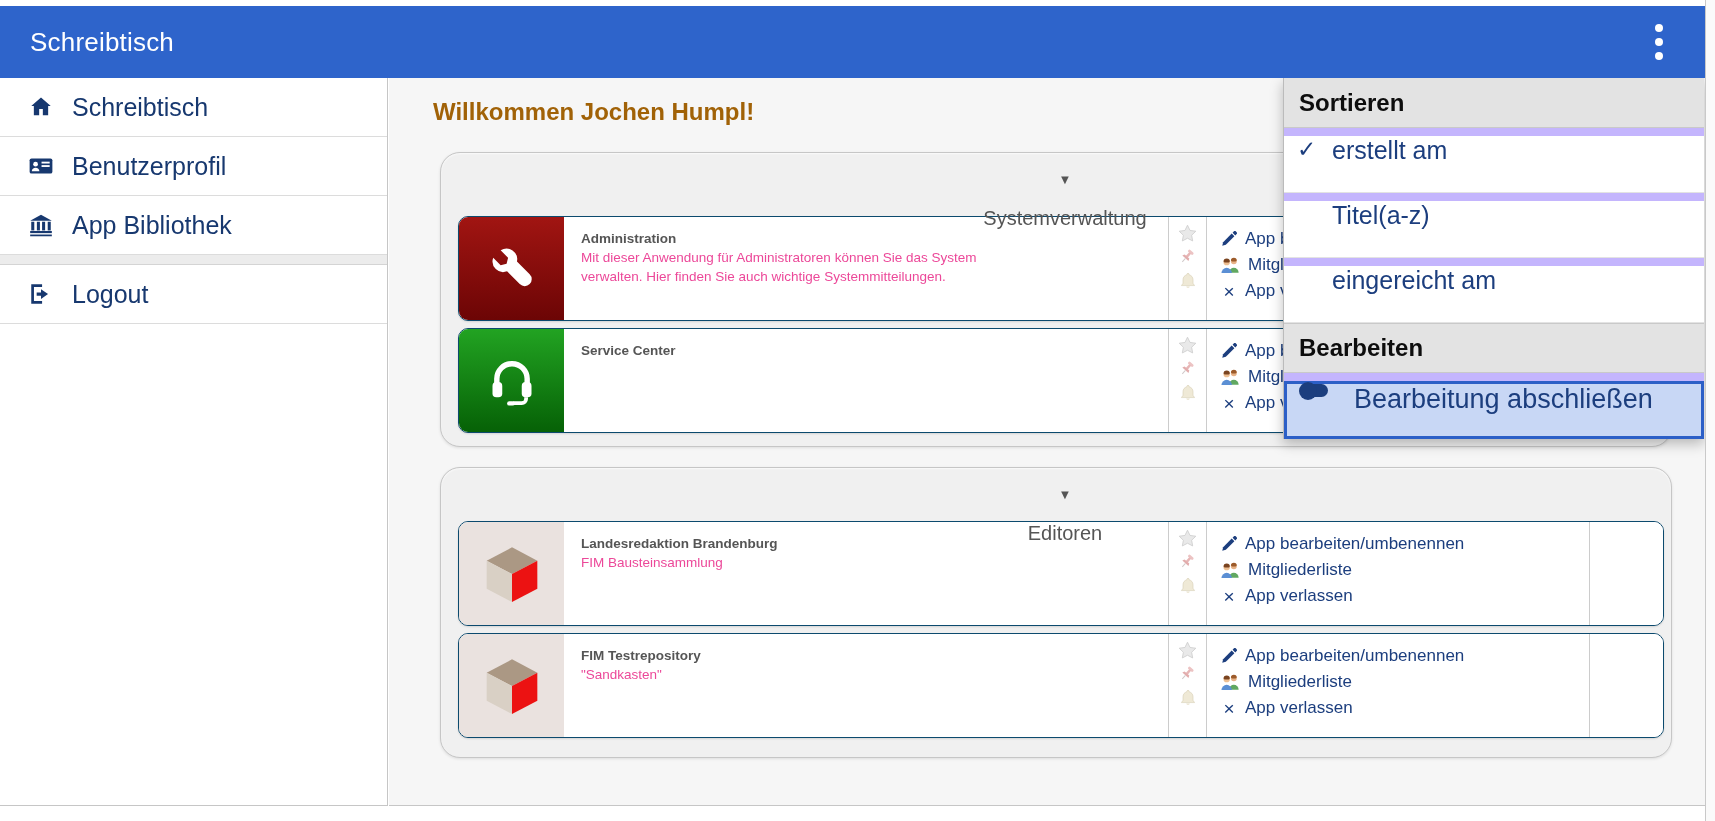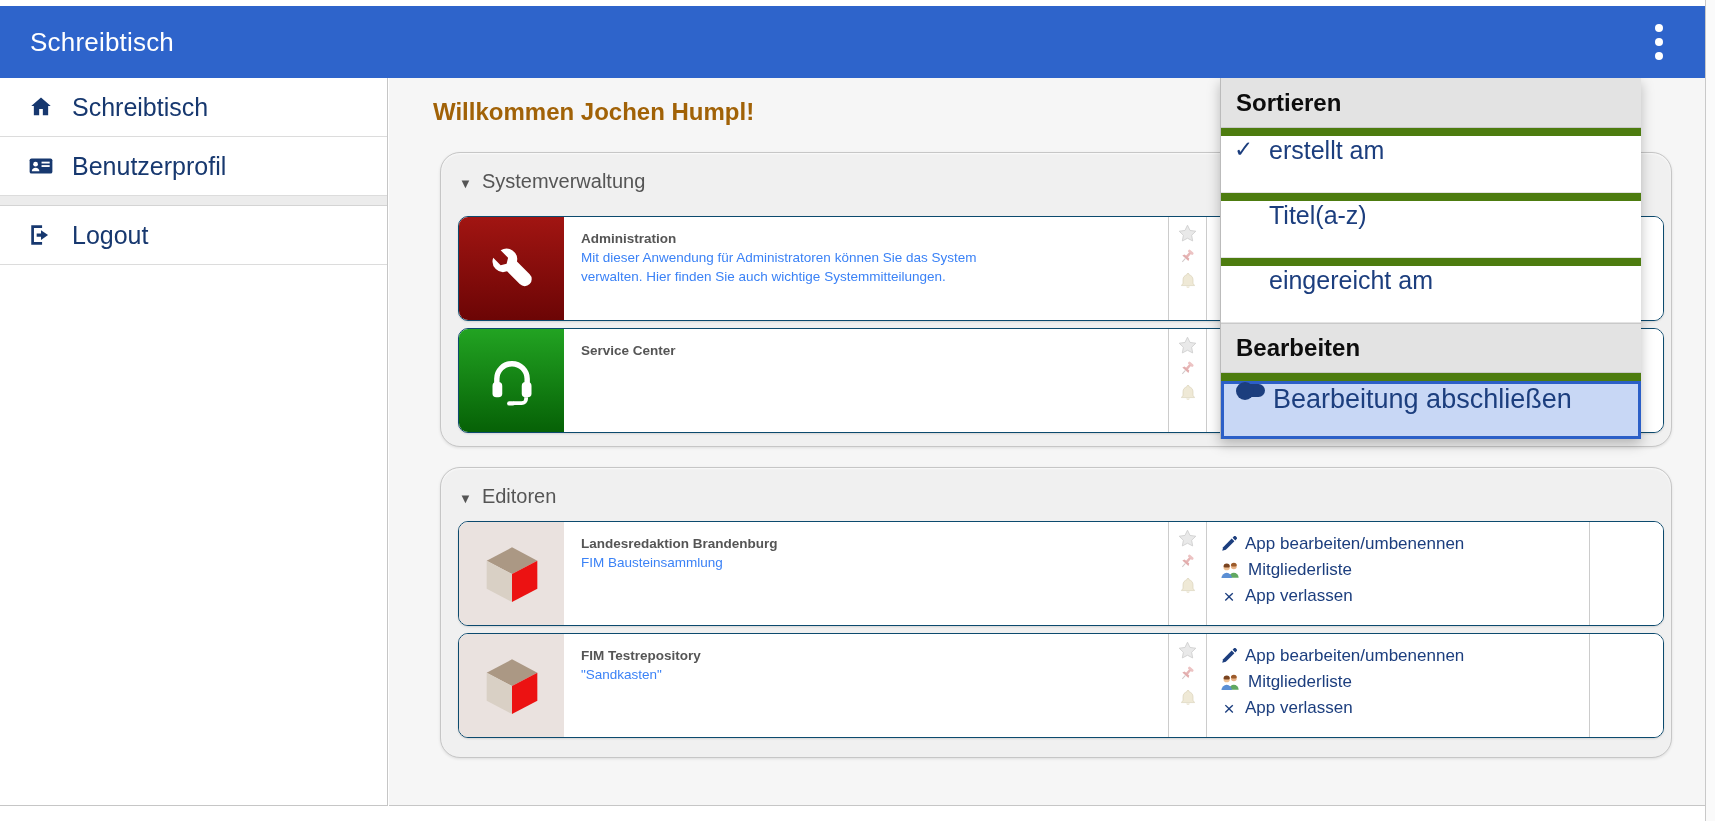--- a/index.html
+++ b/index.html
@@ -32,60 +32,60 @@
   .page-title { position:absolute; left:433px; top:98px; font-size:24px; font-weight:bold;
     color:#a16207; z-index:2; }
 
   
   .panel { position:absolute; left:440px; width:1232px; background:#f0f0f0;
     border:1px solid #c6c6c6; border-radius:20px; z-index:2;
     box-shadow:0 1px 3px rgba(0,0,0,.10), inset 0 1px 2px rgba(255,255,255,.7); }
   .panel-sys  { top:152px; height:295px; }
   .panel-edit { top:467px; height:291px; }
   .panel-header { height:30px; margin:13px 0 20px 18px; display:flex; align-items:center;
-    gap:10px; font-size:20px; color:#555; cursor:pointer; }
+    gap:18px; font-size:20px; color:#555; cursor:pointer;flex-direction:column; }
   .panel-edit .panel-header { margin-bottom:10px; }
   .tri::before { content:"▼"; font-size:13px; color:#555; }
 
   
   .card { width:1206px; height:105px; margin:0 0 7px 17px; background:#fff;
     border:1px solid #0c4a6e; border-radius:10px; display:flex; overflow:hidden;
     box-shadow:0 1px 2px rgba(0,0,0,.12); cursor:pointer; }
   .tile { flex:none; width:105px; display:flex; align-items:center; justify-content:center; }
   .tile-red   { background:linear-gradient(180deg,#a11512,#6c0505); }
   .tile-green { background:linear-gradient(180deg,#22a322,#066106); }
   .tile-cube  { background:#eae2df; }
   .card-text { flex:none; width:604px; padding:14px 0 0 17px; }
   .card-title { font-size:13.5px; font-weight:bold; color:#555; margin-bottom:3px; }
-  .card-desc  { font-size:13.5px; color:#3b82f6; line-height:1.4; max-width:420px; }
+  .card-desc  { font-size:13.5px; color:#ec4899; line-height:1.4; max-width:420px; }
   .flag-col { flex:none; width:39px; border-left:1px solid #ccc; border-right:1px solid #ccc;
     display:flex; flex-direction:column; align-items:center; padding-top:6px; gap:3px; }
   .flag-col svg { cursor:pointer; }
   .links-col { flex:none; width:383px; padding:9px 0 0 13px; border-right:1px solid #ccc; }
   .link-row { display:flex; align-items:center; gap:7px; height:26px;
     color:var(--link,#1c3e7e); font-size:17px; cursor:pointer; }
   .x-icon { width:18px; text-align:center; font-size:19px; line-height:1; color:var(--link,#1c3e7e); }
   .x-icon::before { content:"×"; }
   .spacer-col { flex:1; background:#fff; }
 
   
-  .dropdown { position:absolute; left:1220px; top:78px; width:421px; background:#4d7c0f;
+  .dropdown { position:absolute; left:1283px; top:78px; width:421px; background:#c4b5fd;
     z-index:5; border-left:1px solid #bbb; box-shadow:0 5px 12px rgba(0,0,0,.25); }
   .menu-header { height:50px; background:#e3e3e3; display:flex; align-items:center;
     padding-left:15px; font-size:24px; font-weight:bold; color:#0d0d0d;
     border-bottom:1px solid #c9c9c9; }
   .menu-header + .menu-header, .menu-header.mid { border-top:1px solid #c9c9c9; }
   .menu-item { height:57px; display:flex; align-items:flex-start; font-size:25px;
     color:#1c3e7e; padding-left:48px; position:relative; border-bottom:1px solid #e3e3e3;
     cursor:pointer; background:#fff;margin-top:8px; }
   .menu-item:nth-last-of-type(1) { border-bottom:none; }
   .check { position:absolute; left:13px; font-size:23px; color:#1c3e7e; }
   .check::before { content:"✓"; }
   .menu-item.highlight { height:58px; background:var(--highlight-bg,#c8d7f5);
-    border:3px solid var(--highlight-border,#2c5fc7); padding-left:14px; gap:8px;
+    border:3px solid var(--highlight-border,#2c5fc7); padding-left:14px; gap:26px;
     font-size:27px; }
   .toggle-icon { flex:none; width:27px; height:13px; background:#1c3e7e; border-radius:7px;
     position:relative; }
   .toggle-icon::before { content:""; position:absolute; left:-2px; top:-2.5px;
     width:18px; height:18px; border-radius:50%; background:#1c3e7e; }
 </style>
 </head>
 <body>
 
 <header class="topbar">
@@ -107,20 +107,32 @@
   <div class="nav-item">
     <svg width="26" height="26" viewBox="0 0 24 24">
         <rect x="1.5" y="5" width="21" height="14" rx="1.8" fill="#17386f"></rect>
         <circle cx="7" cy="10.3" r="2.2" fill="#fff"></circle>
         <path d="M3.5 16.8c0-2 1.6-3.2 3.5-3.2s3.5 1.2 3.5 3.2z" fill="#fff"></path>
         <rect x="12.5" y="8" width="7.5" height="1.7" fill="#fff"></rect>
         <rect x="12.5" y="11.2" width="7.5" height="1.7" fill="#fff"></rect>
       </svg>
     <span>Benutzerprofil</span>
   </div>
+  <div class="nav-item">
+    <svg width="26" height="26" viewBox="0 0 24 24" fill="#17386f">
+        <path d="M12 2.5 22 8H2z"></path>
+        <rect x="3" y="9" width="2.8" height="8"></rect>
+        <rect x="8.2" y="9" width="2.8" height="8"></rect>
+        <rect x="13" y="9" width="2.8" height="8"></rect>
+        <rect x="18.2" y="9" width="2.8" height="8"></rect>
+        <rect x="2" y="17.5" width="20" height="2"></rect>
+        <rect x="2" y="20.8" width="20" height="1.6"></rect>
+      </svg>
+    <span>App Bibliothek</span>
+  </div>
   <div class="nav-gap"></div>
   <div class="nav-item">
     <svg width="26" height="26" viewBox="0 0 24 24" fill="#17386f">
         <path d="M13 3v2.5H5.5v13H13V21H3V3z"></path>
         <path d="M12 7.5 18.5 12 12 16.5v-3H8v-3h4z"></path>
       </svg>
     <span>Logout</span>
   </div>
 </nav>
 

